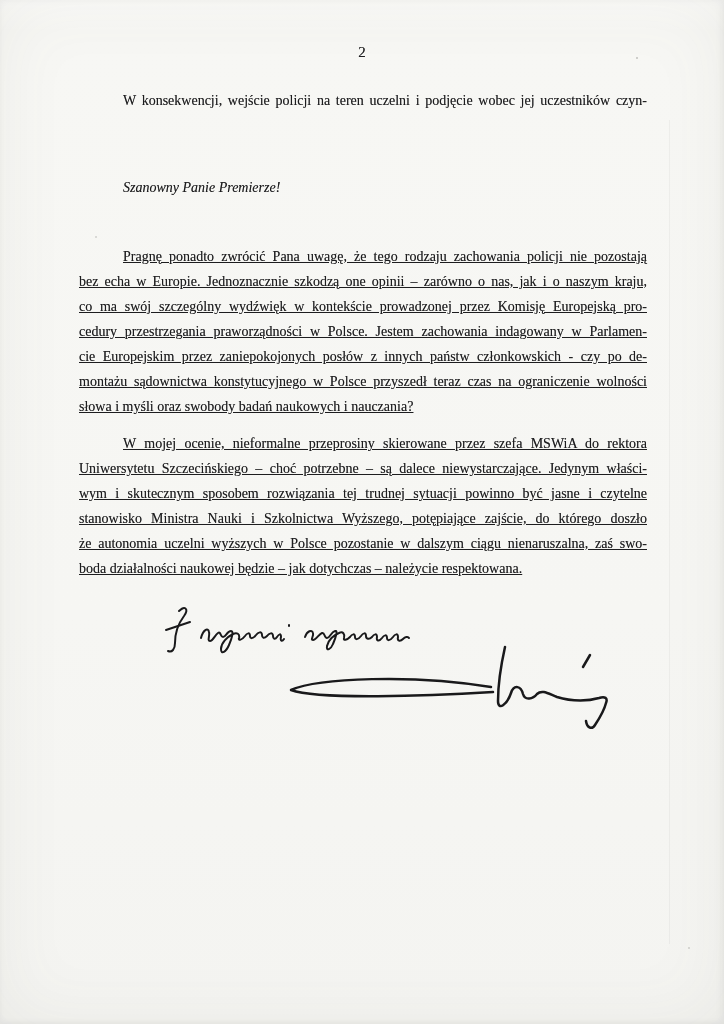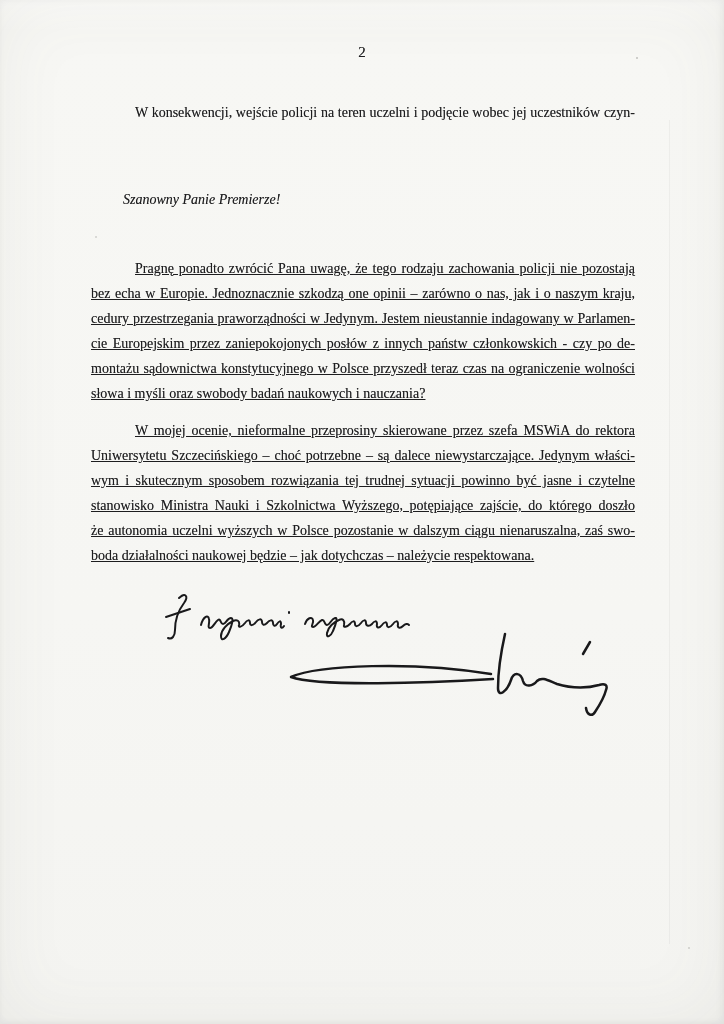--- a/index.html
+++ b/index.html
@@ -25,21 +25,21 @@
   .page-number {
     position:absolute; top:44px; left:0; width:100%;
     text-align:center; font-size:15px;
     text-shadow:0 0 0.6px rgba(25,25,25,0.5);
   }
   .letter-body {
     position:absolute; left:79px; top:88px; width:568px;
     font-size:14px; line-height:25px;
     text-shadow:0 0 0.6px rgba(25,25,25,0.5);
   }
-  .para { margin:12px; }
+  .para { margin:0; }
   .para .line {
     display:block;
     white-space:nowrap;
     text-align:justify;
     text-align-last:justify;
   }
   .para .line.first { padding-left:44px; }
   .para .line.last  { text-align-last:left; }
   .salutation {
     margin-top:62px;
@@ -67,21 +67,22 @@
 
     <p class="para p1">
       <span class="line first">W konsekwencji, wejście policji na teren uczelni i podjęcie wobec jej uczestników czyn-</span>
     </p>
 
     <div class="salutation">Szanowny Panie Premierze!</div>
 
     <p class="para p2">
       <span class="line first">Pragnę ponadto zwrócić Pana uwagę, że tego rodzaju zachowania policji nie pozostają</span>
       <span class="line">bez echa w Europie. Jednoznacznie szkodzą one opinii – zarówno o nas, jak i o naszym kraju,</span>
-      <span class="line">cedury przestrzegania praworządności w Jedynym. Jestem nieustannie indagowany w Parlamen-</span>
+      <span class="line">co ma swój szczególny wydźwięk w kontekście prowadzonej przez Komisję Europejską pro-</span>
+      <span class="line">cedury przestrzegania praworządności w Polsce. Jestem zachowania indagowany w Parlamen-</span>
       <span class="line">cie Europejskim przez zaniepokojonych posłów z innych państw członkowskich - czy po de-</span>
       <span class="line">montażu sądownictwa konstytucyjnego w Polsce przyszedł teraz czas na ograniczenie wolności</span>
       <span class="line last">słowa i myśli oraz swobody badań naukowych i nauczania?</span>
     </p>
 
     <p class="para p3">
       <span class="line first">W mojej ocenie, nieformalne przeprosiny skierowane przez szefa MSWiA do rektora</span>
       <span class="line">Uniwersytetu Szczecińskiego – choć potrzebne – są dalece niewystarczające. Jedynym właści-</span>
       <span class="line">wym i skutecznym sposobem rozwiązania tej trudnej sytuacji powinno być jasne i czytelne</span>
       <span class="line">stanowisko Ministra Nauki i Szkolnictwa Wyższego, potępiające zajście, do którego doszło</span>

